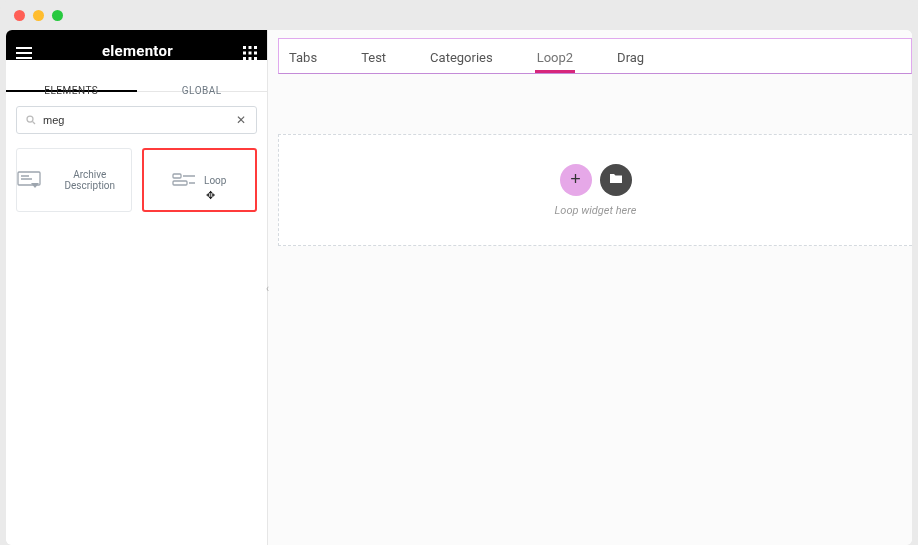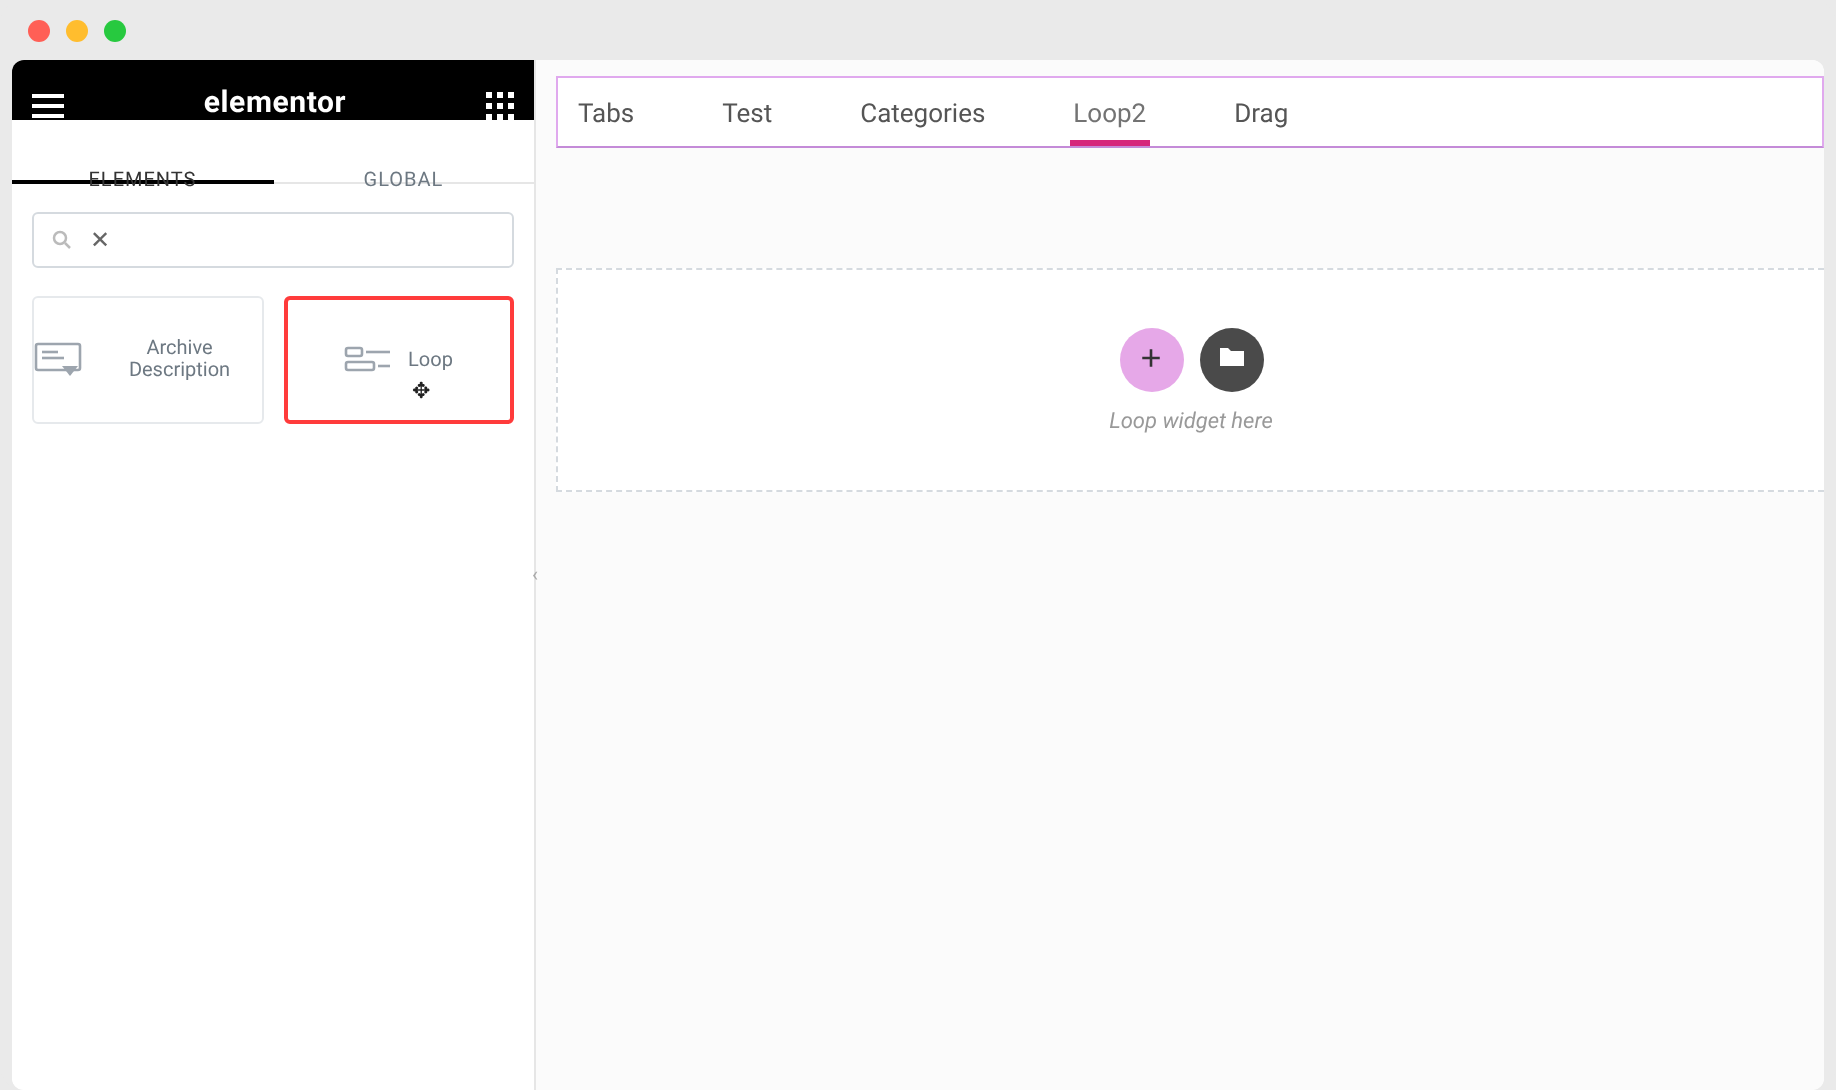--- a/index.html
+++ b/index.html
@@ -289,20 +289,21 @@
       </div>
 
       <div class="search-wrap">
         <div class="search-box">
           <span class="search-icon">
             <svg width="12" height="12" viewBox="0 0 24 24" fill="none" stroke="#bbb" stroke-width="2.5">
               <circle cx="10" cy="10" r="6"></circle>
               <line x1="15" y1="15" x2="20" y2="20"></line>
             </svg>
           </span>
+          <input class="search-input" type="text" value="meg" style="">
           <span class="search-clear">✕</span>
         </div>
       </div>
 
       <div class="widgets">
         <div class="widget-card">
           <div class="widget-icon">
             <svg width="24" height="18" viewBox="0 0 24 18" fill="none" stroke="#9da5ae" stroke-width="1.3">
               <rect x="1" y="1" width="22" height="13" rx="1"></rect>
               <line x1="4" y1="5" x2="12" y2="5"></line>

